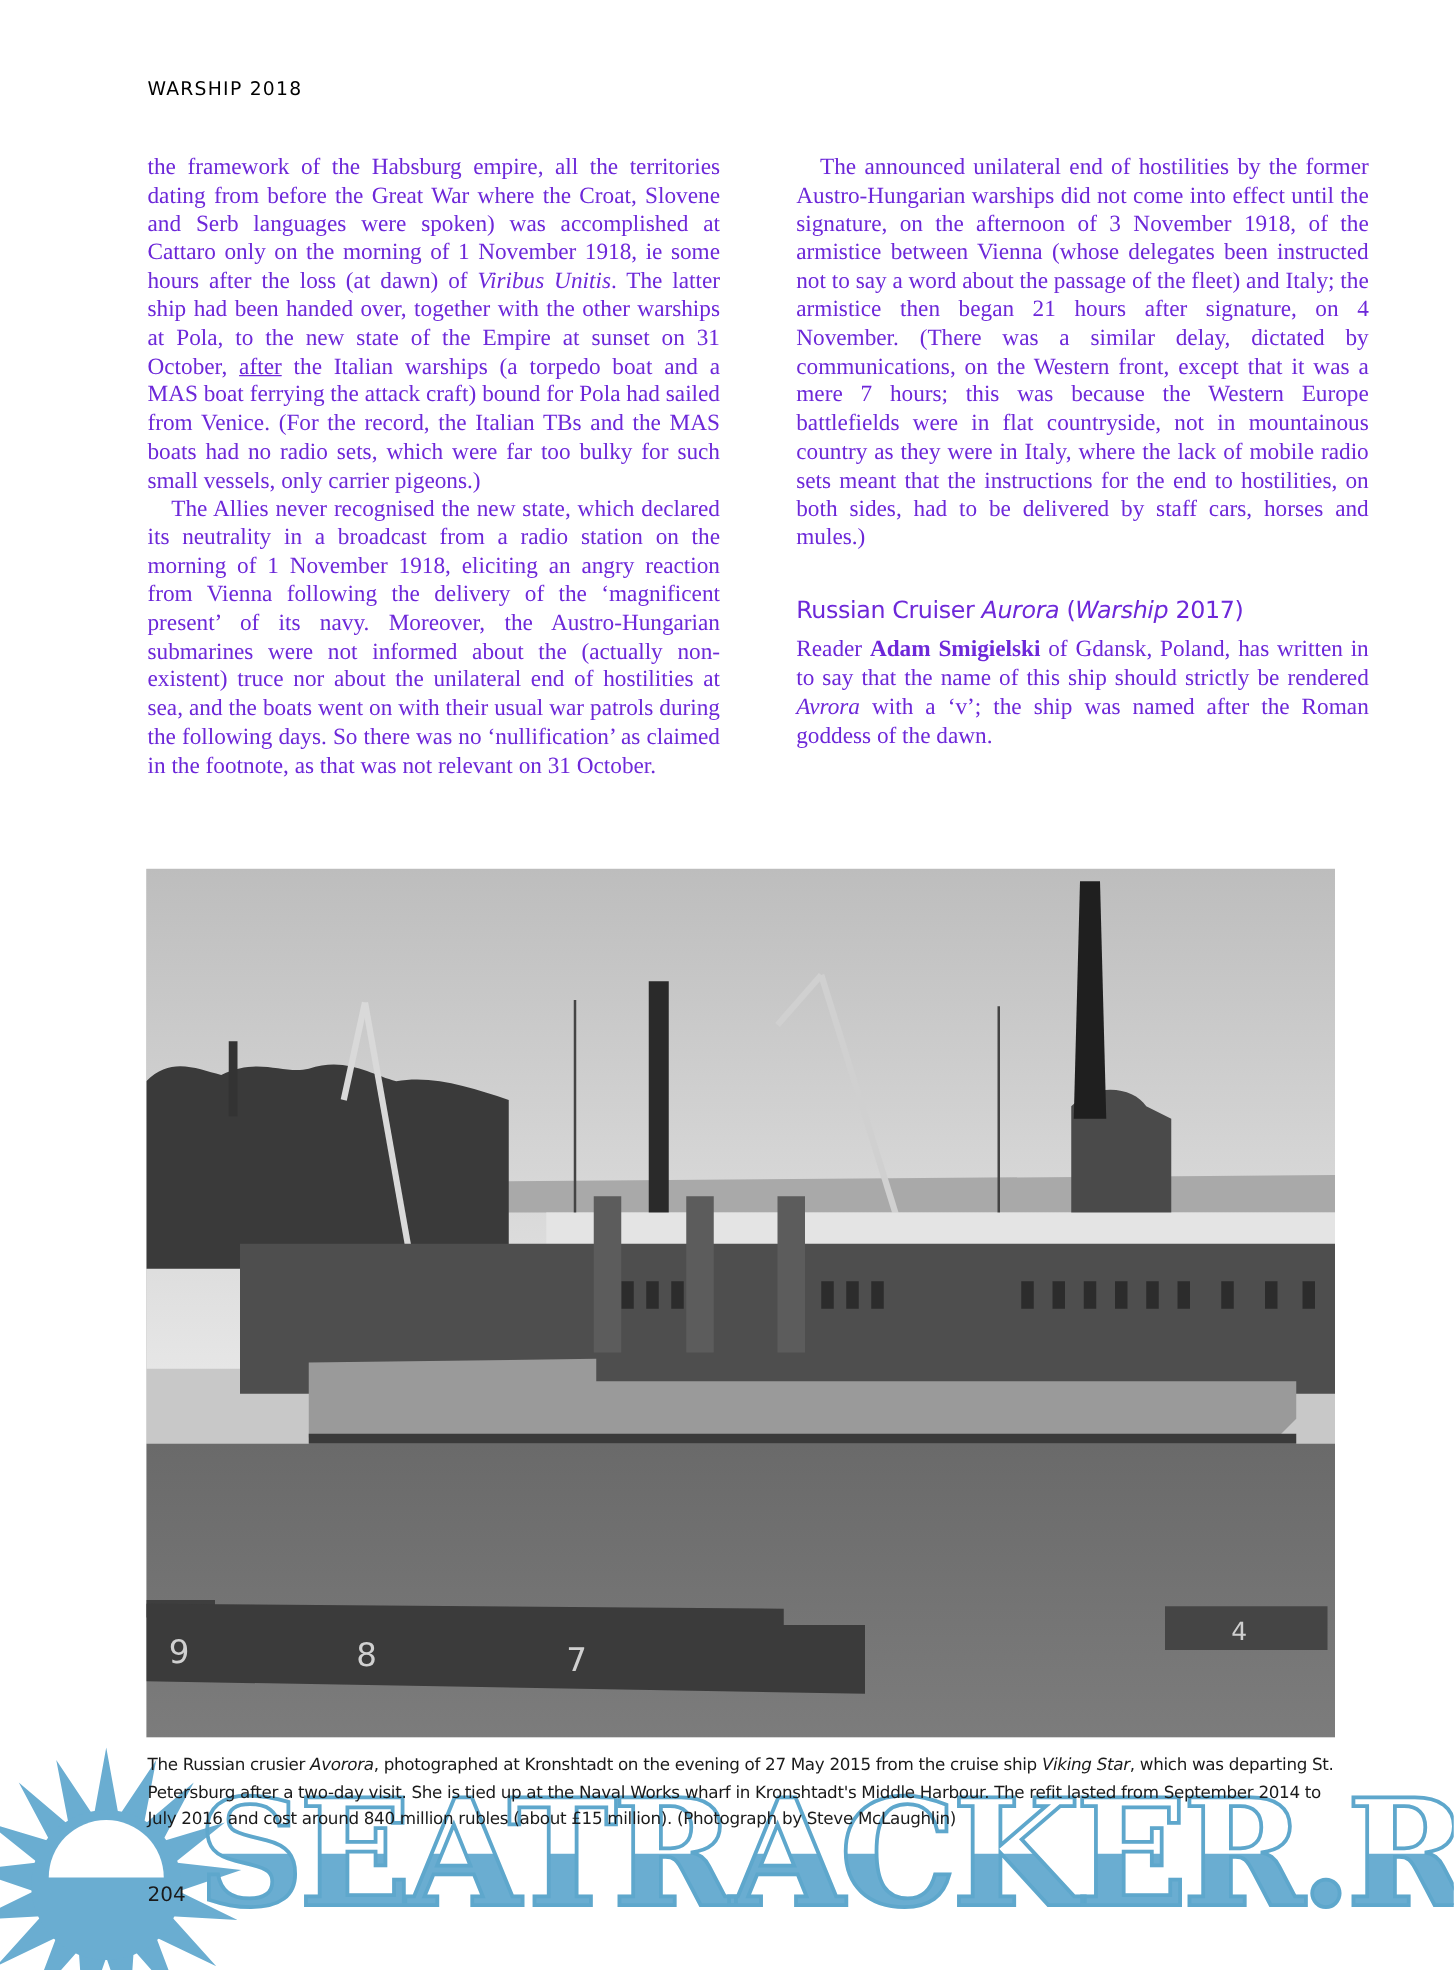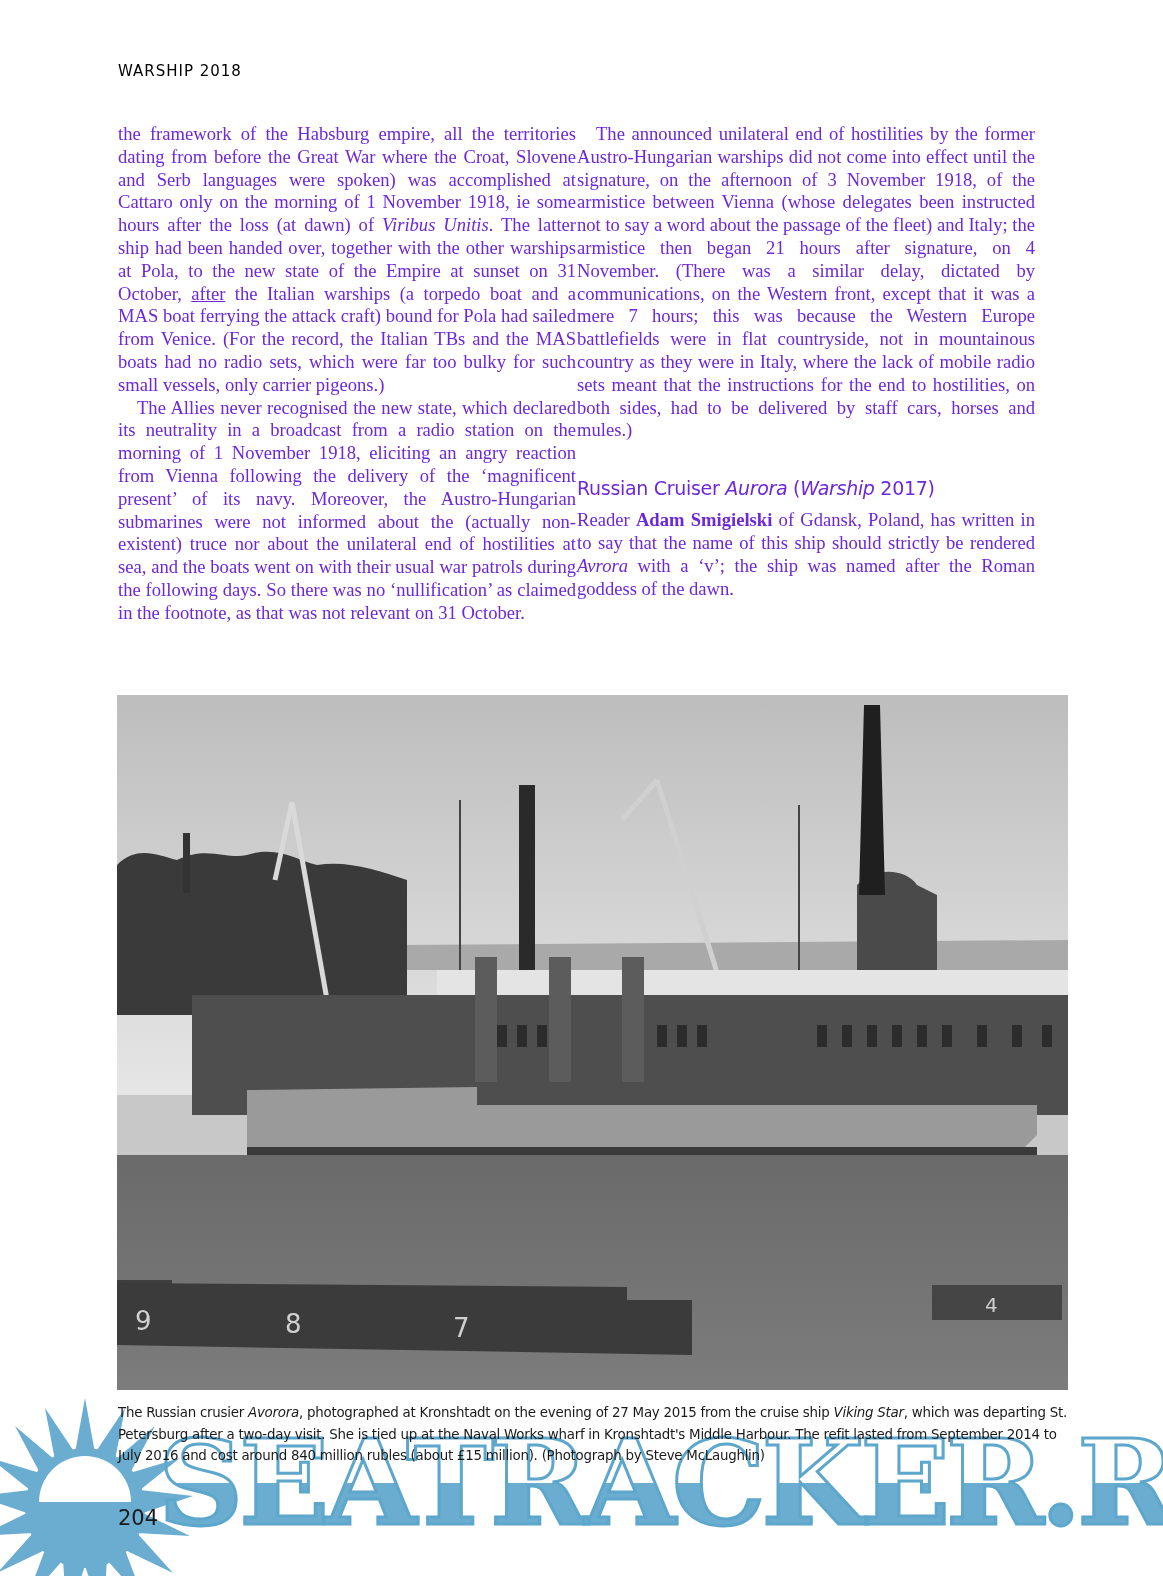--- a/index.html
+++ b/index.html
@@ -7,41 +7,41 @@
   .running-head {
     position: absolute; left: 118px; top: 62px;
     font-family: "DejaVu Sans", sans-serif; font-size: 15px; letter-spacing: 1px; color: #000000;
   }
   .col {
     position: absolute; top: 123px; width: 458px;
     font-family: "Liberation Serif", serif; font-size: 18.6px; line-height: 22.8px;
     text-align: justify; color: #6d28d9;
   }
   .col.left { left: 118px; }
-  .col.right { left: 577px; }
+  .col.right { left: 637px; }
   .col p { margin: 0; }
   .col p.indent { text-indent: 19px; }
   .col u { text-decoration: underline; }
   .section-head {
     font-family: "DejaVu Sans", sans-serif; font-size: 19px; font-weight: normal;
     margin: 34px 0 9px 0; text-align: left; letter-spacing: -0.3px; line-height: 24px;
   }
   .photo {
     position: absolute; left: 117px; top: 695px; width: 951px; height: 695px;
     background: #c8c8c8; overflow: hidden;
   }
   .photo svg { display: block; }
   .caption {
     position: absolute; left: 118px; top: 1402px; width: 950px;
     font-family: "DejaVu Sans", sans-serif; font-size: 13.4px; line-height: 21.5px;
     color: #1a1a1a; letter-spacing: -0.25px; z-index: 3;
   }
   .folio {
     position: absolute; left: 118px; top: 1506px;
-    font-family: "DejaVu Sans", sans-serif; font-size: 21px; color: #1a1a1a; z-index: 3;
+    font-family: "DejaVu Sans", sans-serif; font-size: 16px; color: #1a1a1a; z-index: 3;
   }
   .watermark { position: absolute; left: 0; top: 1398px; width: 1163px; height: 178px; z-index: 2; pointer-events: none; }
   .wm-text {
     position: absolute; left: 158px; top: 1418px;
     font-family: "DejaVu Serif", serif; font-weight: bold; font-size: 118px; letter-spacing: -4px;
     color: transparent; -webkit-text-stroke: 3px #5ea7cc; z-index: 2; line-height: 130px;
     transform: scaleY(1.0);
   }
   .wm-fill {
     position: absolute; left: 158px; top: 1418px;

